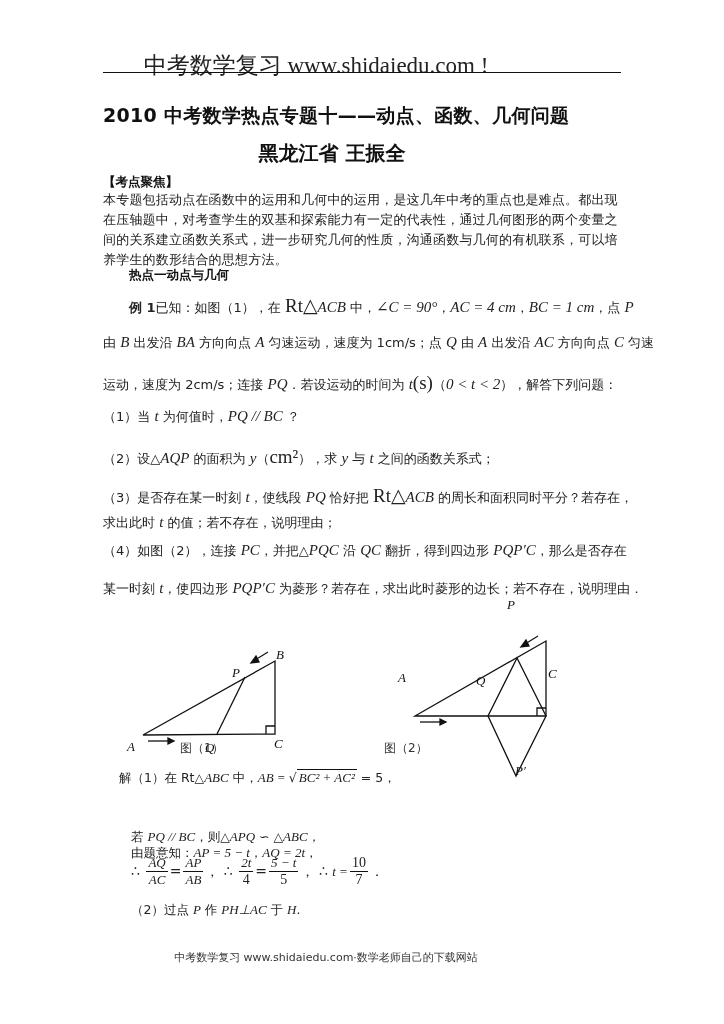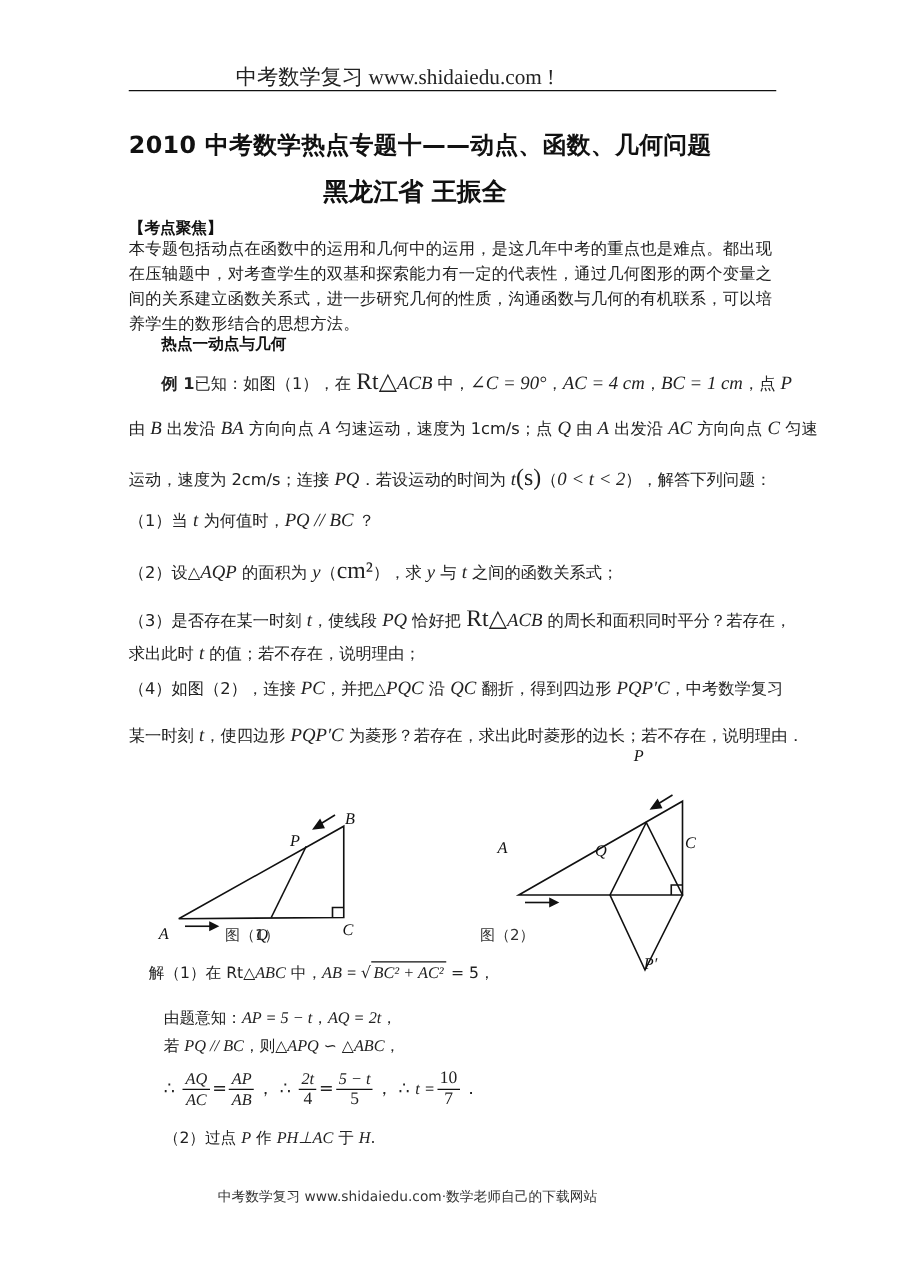--- a/index.html
+++ b/index.html
@@ -1,19 +1,19 @@
 <!DOCTYPE html>
 <html><head>
 <meta charset="utf-8">
 <style>
   html, body { margin: 0; padding: 0; background: #ffffff; }
   body { width: 724px; height: 1024px; position: relative; overflow: hidden;
          font-family: "DejaVu Serif", "Liberation Serif", serif; color: #111; }
   .abs { position: absolute; white-space: nowrap; }
-  .hdr { left: 0; width: 632px; top: 50px; text-align: center; font-size: 17px; color: #222;
+  .hdr { left: 0; width: 632px; top: 50px; text-align: center; font-size: 23px; color: #222;
          font-family: "Liberation Serif", "DejaVu Serif", serif; }
   .hdr-rule { position: absolute; left: 103px; width: 518px; top: 72px; height: 0; border-top: 1.3px solid #111; }
   .title { left: 103px; top: 103px; font-size: 19px; font-weight: bold; font-family: "DejaVu Sans", sans-serif; letter-spacing: 0.3px; }
   .author { left: 0; width: 624px; top: 140px; text-align: center; font-size: 20px; font-weight: bold; font-family: "DejaVu Sans", sans-serif; padding-left: 40px; box-sizing: border-box; }
   .section-label { left: 103px; top: 174px; font-size: 12.5px; font-weight: bold; font-family: "DejaVu Sans", sans-serif; }
   .intro { left: 103px; top: 190px; width: 520px; white-space: normal; font-size: 13px; line-height: 20px;
            font-family: "DejaVu Sans", sans-serif; letter-spacing: 0.2px; color: #222; }
   .hotspot { left: 129px; top: 267px; font-size: 12.5px; font-weight: bold; font-family: "DejaVu Sans", sans-serif; }
   .line { left: 103px; font-size: 13px; color: #222; font-family: "DejaVu Sans", sans-serif; }
   .line i, .m { font-family: "Liberation Serif", "DejaVu Serif", serif; font-style: italic; font-size: 15px; }
@@ -62,21 +62,21 @@
 </div>
 
 <div class="abs line" style="top:484px;">
   <span>（3）是否存在某一时刻 </span><i>t</i><span>，使线段 </span><i>PQ</i><span> 恰好把 </span><span class="rm">Rt△</span><i>ACB</i><span> 的周长和面积同时平分？若存在，</span>
 </div>
 <div class="abs line" style="top:514px;">
   <span>求出此时 </span><i>t</i><span> 的值；若不存在，说明理由；</span>
 </div>
 
 <div class="abs line" style="top:542px;">
-  <span>（4）如图（2），连接 </span><i>PC</i><span>，并把△</span><i>PQC</i><span> 沿 </span><i>QC</i><span> 翻折，得到四边形 </span><i>PQP′C</i><span>，中考数学复习</span>
+  <span>（4）如图（2），连接 </span><i>PC</i><span>，并把△</span><i>PQC</i><span> 沿 </span><i>QC</i><span> 翻折，得到四边形 </span><i>PQP′C</i><span>，那么是否存在</span>
 </div>
 <div class="abs line" style="top:580px;">
   <span>某一时刻 </span><i>t</i><span>，使四边形 </span><i>PQP′C</i><span> 为菱形？若存在，求出此时菱形的边长；若不存在，说明理由．</span>
 </div>
 
 <svg class="abs" style="left:0; top:0;" width="724" height="1024">
 
   <g stroke="#111" stroke-width="1.3" fill="none">
     <polygon points="143,735 275,661 275,734"></polygon>
     <line x1="245" y1="677" x2="217" y2="734"></line>
@@ -106,21 +106,21 @@
   <text x="398" y="682">A</text>
   <text x="548" y="678">C</text>
   <text x="476" y="685">Q</text>
   <text x="515" y="775">P′</text>
   <text class="cap" x="384" y="752">图（2）</text>
 </svg>
 
 <div class="abs sol" style="left:103px; top:770px;margin-left:16px;">
   <span>解（1）在 Rt△</span><i>ABC</i><span> 中，</span><i>AB = </i><span>√</span><i class="sqrt">BC² + AC²</i><span> = 5，</span>
 </div>
-<div class="abs sol" style="left:131px; top:806px;">
+<div class="abs sol" style="left:131px; top:845px;">
   <span>由题意知：</span><i>AP = 5 − t</i><span>，</span><i>AQ = 2t</i><span>，</span>
 </div>
 <div class="abs sol" style="left:131px; top:829px;text-align:right;">
   <span>若 </span><i>PQ // BC</i><span>，则△</span><i>APQ</i><span> ∽ △</span><i>ABC</i><span>，</span>
 </div>
 <div class="abs sol" style="left:131px; top:855px; font-size:14px;">
   <span>∴</span>
   <span class="frac"><i class="num">AQ</i><i class="den">AC</i></span><span>=</span><span class="frac"><i class="num">AP</i><i class="den">AB</i></span><span>，</span>
   <span>∴</span>
   <span class="frac"><i class="num">2t</i><span class="den">4</span></span><span>=</span><span class="frac"><i class="num">5 − t</i><span class="den">5</span></span><span>，</span>

